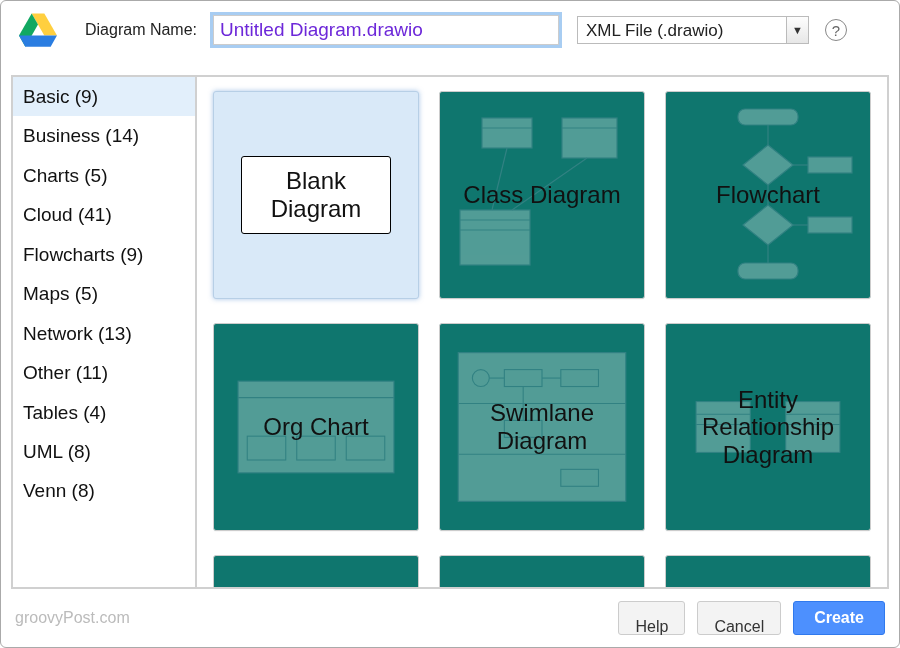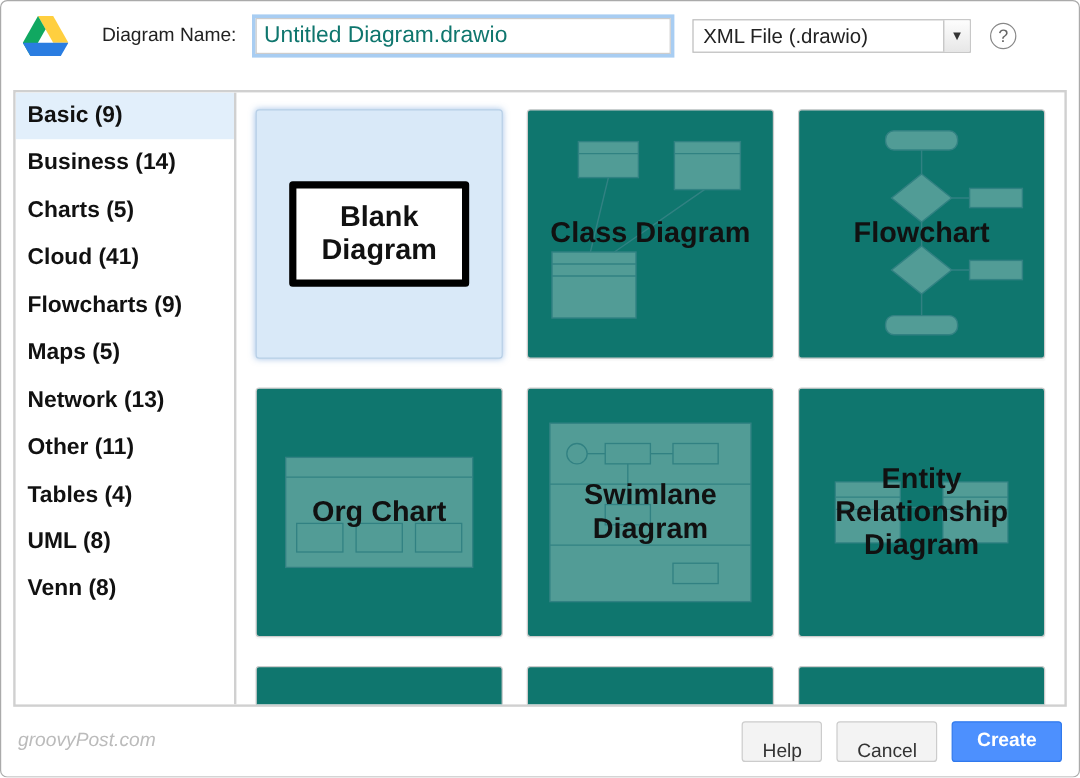--- a/index.html
+++ b/index.html
@@ -32,21 +32,21 @@
   }
   .name-input {
     flex: 0 0 346px;
     height: 30px;
     font-size: 19px;
     padding: 2px 6px;
     border: 1px solid #ccc;
     outline: none;
     box-shadow: 0 0 0 3px #a8cdf2;
     background: #fff;
-    color: #0f766e;
+    color: #6d28d9;
   }
   .format-select-wrap {
     position: relative;
     flex: 0 0 232px;
     height: 28px;
     margin-left: 8px;
     text-decoration: underline;
   }
   .format-select {
     width: 100%;
@@ -81,21 +81,20 @@
   
   .body {
     position: absolute;
     top: 74px; left: 10px; right: 10px; bottom: 58px;
     border-top: 2px solid #d0d0d0;
     border-left: 2px solid #d0d0d0;
     border-right: 2px solid #d0d0d0;
     border-bottom: 2px solid #d0d0d0;
     display: flex;
     overflow: hidden;
-    font-weight: bold;
   }
   .sidebar {
     width: 184px;
     flex-shrink: 0;
     border-right: 2px solid #d0d0d0;
     overflow-y: auto;
   }
   .sidebar-item {
     font-size: 19px;
     color: #111;
@@ -137,21 +136,21 @@
     inset: 10px;
     display: flex;
     align-items: center;
     justify-content: center;
     pointer-events: none;
   }
   .tpl-label {
     position: relative;
     z-index: 2;
     background: #fff;
-    border: 6px solid #000000;
+    border: 1px solid #000000;
     border-radius: 3px;
     padding: 10px 16px;
     text-align: center;
     font-size: 24px;
     color: #111;
     line-height: 1.15;
     max-width: 150px;
   }
   .tpl-label.nobg {
     background: transparent;
@@ -167,21 +166,20 @@
   
   .footer {
     position: absolute;
     left: 14px; right: 14px; bottom: 12px;
     display: flex;
     align-items: center;
   }
   .watermark {
     color: #bbb;
     font-size: 16px;
-    font-style: italic;
   }
   .footer .spacer { flex: 1; }
   .btn {
     height: 34px;
     padding: 16px 16px;
     margin-left: 12px;
     background: #f3f3f3;
     border: 1px solid #ccc;
     border-radius: 3px;
     font-size: 16px;

